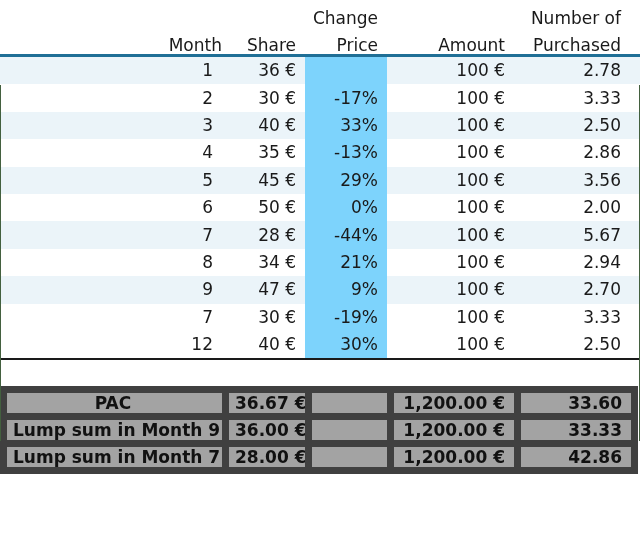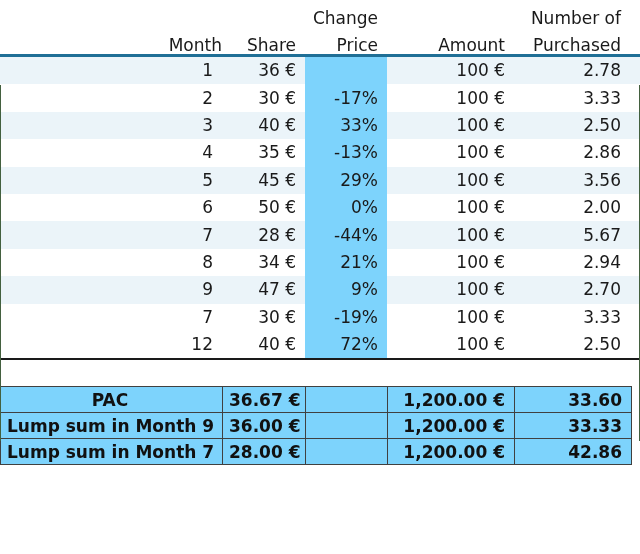--- a/index.html
+++ b/index.html
@@ -99,28 +99,28 @@
     width: 631px;
     margin-left: 0;
   }
   .sum-table col.s-label  { width: 222px; }
   .sum-table col.s-cost   { width: 83px;  }
   .sum-table col.s-change { width: 82px;  }
   .sum-table col.s-invest { width: 127px; }
   .sum-table col.s-shares { width: 117px; }
 
   .sum-table td {
-    background: #7dd3fc;
+    background: #a3a3a3;
     color: #111111;
     font-weight: bold;
     font-size: 17px;
     height: 26px;
     padding: 0 9px 0 6px;
     text-align: right;
-    border: 1px solid #404040;
+    border: 7px solid #404040;
     box-sizing: border-box;
     white-space: nowrap;
     overflow: hidden;
   }
   .sum-table td.label-cell { text-align: center; }
   .sum-table td.blank-cell { }
 </style>
 </head>
 <body>
 
@@ -243,21 +243,21 @@
           <td class="bandable">7</td>
           <td class="bandable">30 €</td>
           <td class="always-white">-19%</td>
           <td class="invest-band">100 €</td>
           <td class="bandable">3.33</td>
           <td class=""></td>
         </tr>
         <tr>
           <td class="bandable">12</td>
           <td class="bandable">40 €</td>
-          <td class="always-white">72%</td>
+          <td class="always-white">30%</td>
           <td class="invest-band">100 €</td>
           <td class="bandable">2.50</td>
           <td class=""></td>
         </tr>
       </tbody>
   </table>
 
   <div class="bottom-rule"></div>
 
   <div class="gap-row"></div>

